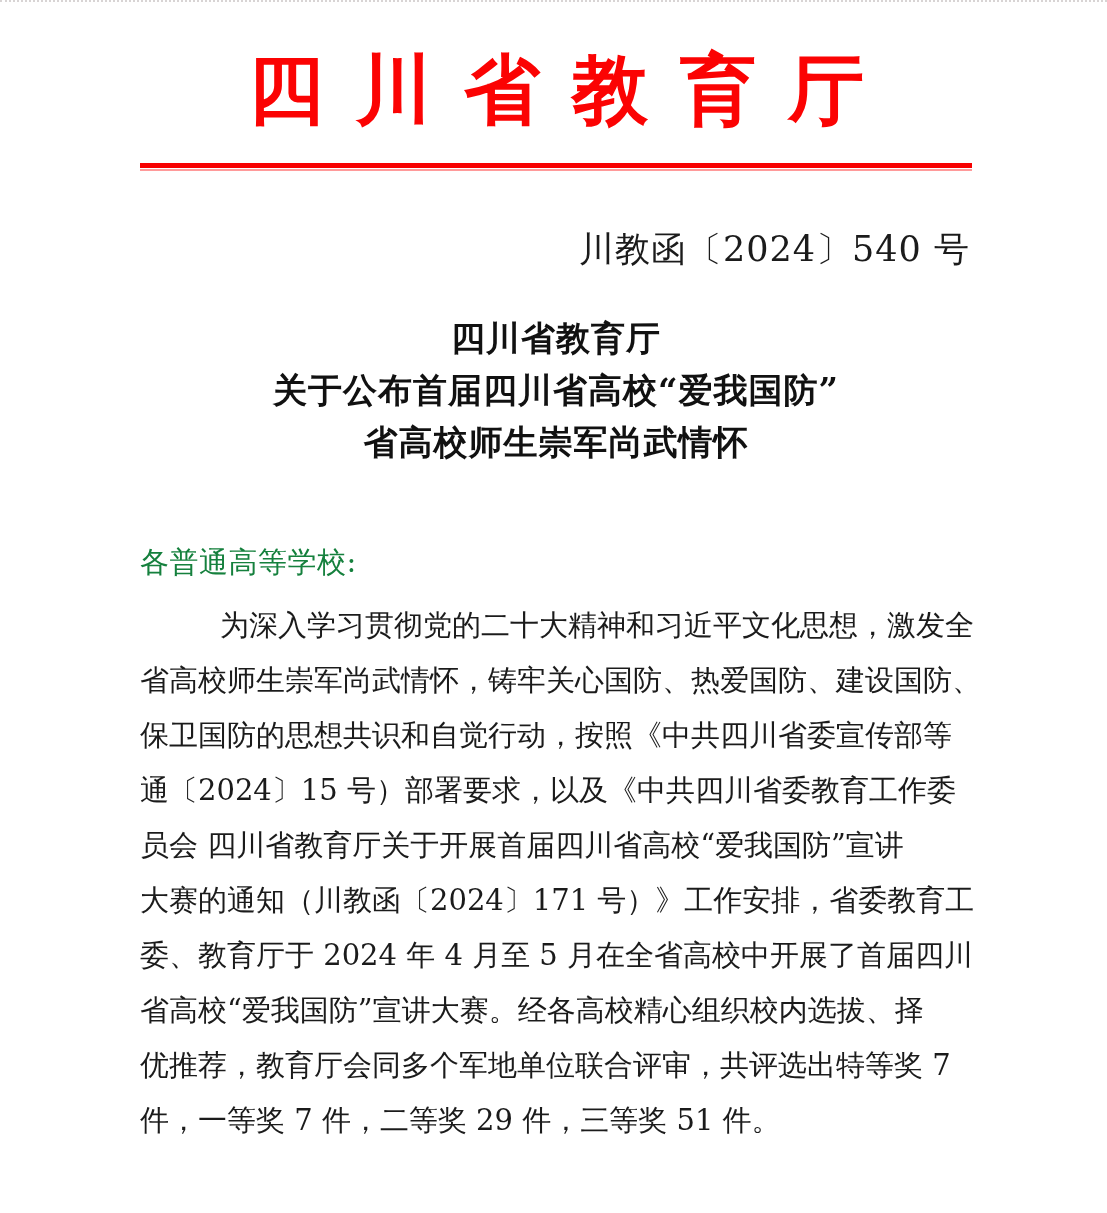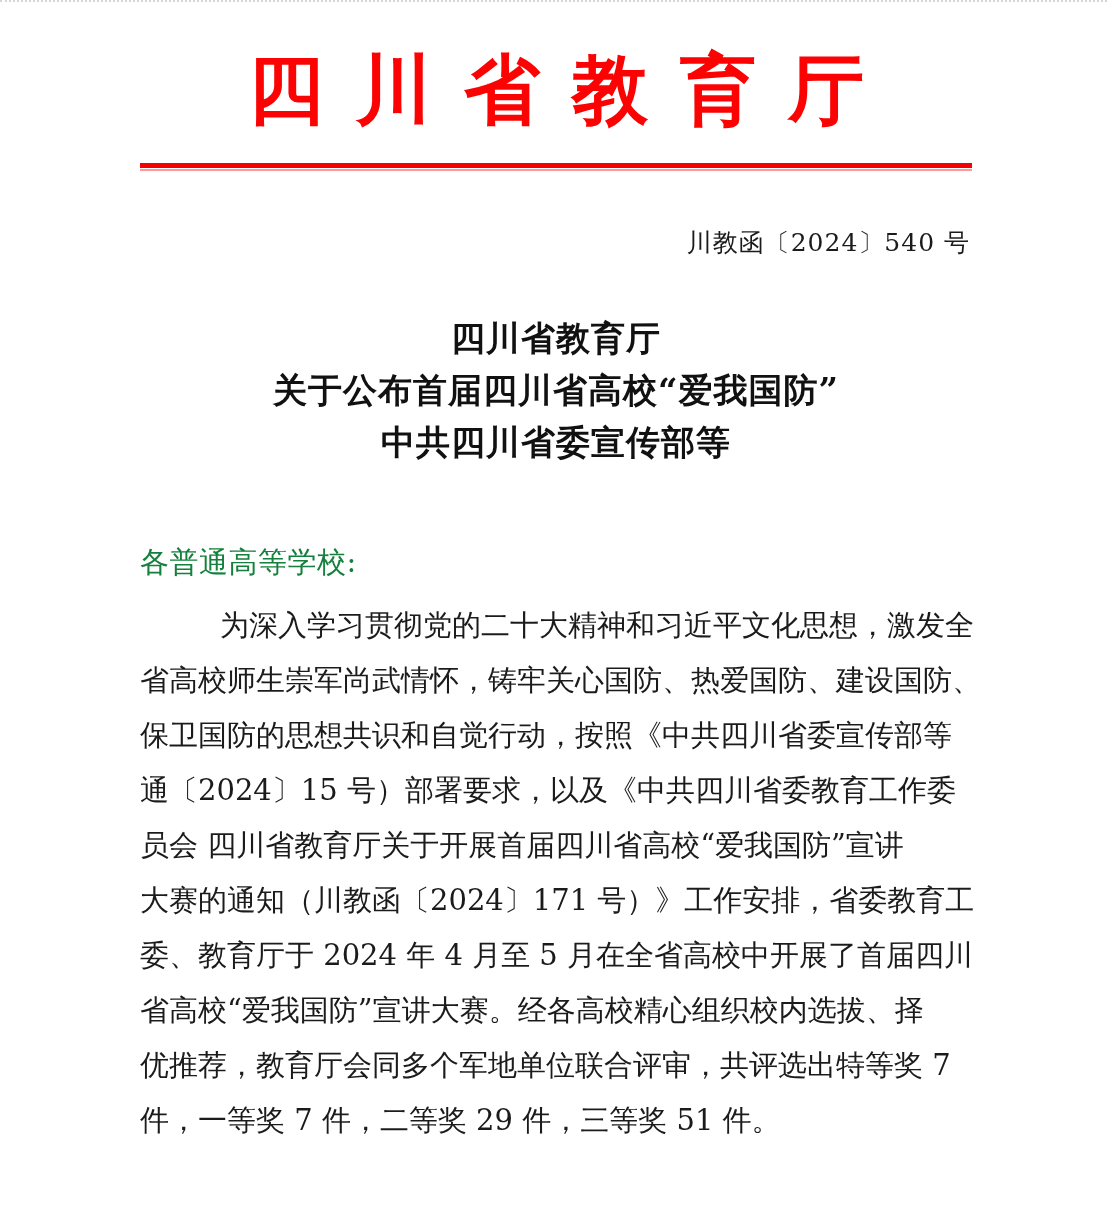--- a/index.html
+++ b/index.html
@@ -71,21 +71,21 @@
     background: #ff9a9a;
   }
 
   
   .doc-number {
     position: absolute;
     top: 226px;
     left: 140px;
     width: 832px;
     text-align: right;
-    font-size: 25px;
+    font-size: 35px;
     color: #1b1b1b;
     letter-spacing: 1px;
     padding-right: 2px;
     box-sizing: border-box;
   }
 
   
   .title-block {
     position: absolute;
     top: 312px;
@@ -146,21 +146,21 @@
   <div class="masthead-rule">
     <div class="bar-main"></div>
     <div class="bar-thin"></div>
   </div>
 
   <div class="doc-number">川教函〔2024〕540 号</div>
 
   <div class="title-block">
     <div class="title-line">四川省教育厅</div>
     <div class="title-line">关于公布首届四川省高校“爱我国防”</div>
-    <div class="title-line">中共四川省委宣传部等</div>
+    <div class="title-line">省高校师生崇军尚武情怀</div>
   </div>
 
   <div class="salutation">各普通高等学校:</div>
 
   <div class="body-text">
     <div class="body-line indent">为深入学习贯彻党的二十大精神和习近平文化思想，激发全</div>
     <div class="body-line">省高校师生崇军尚武情怀，铸牢关心国防、热爱国防、建设国防、</div>
     <div class="body-line">保卫国防的思想共识和自觉行动，按照《中共四川省委宣传部等</div>
     <div class="body-line">通〔2024〕15 号）部署要求，以及《中共四川省委教育工作委</div>
     <div class="body-line">员会 四川省教育厅关于开展首届四川省高校“爱我国防”宣讲</div>

